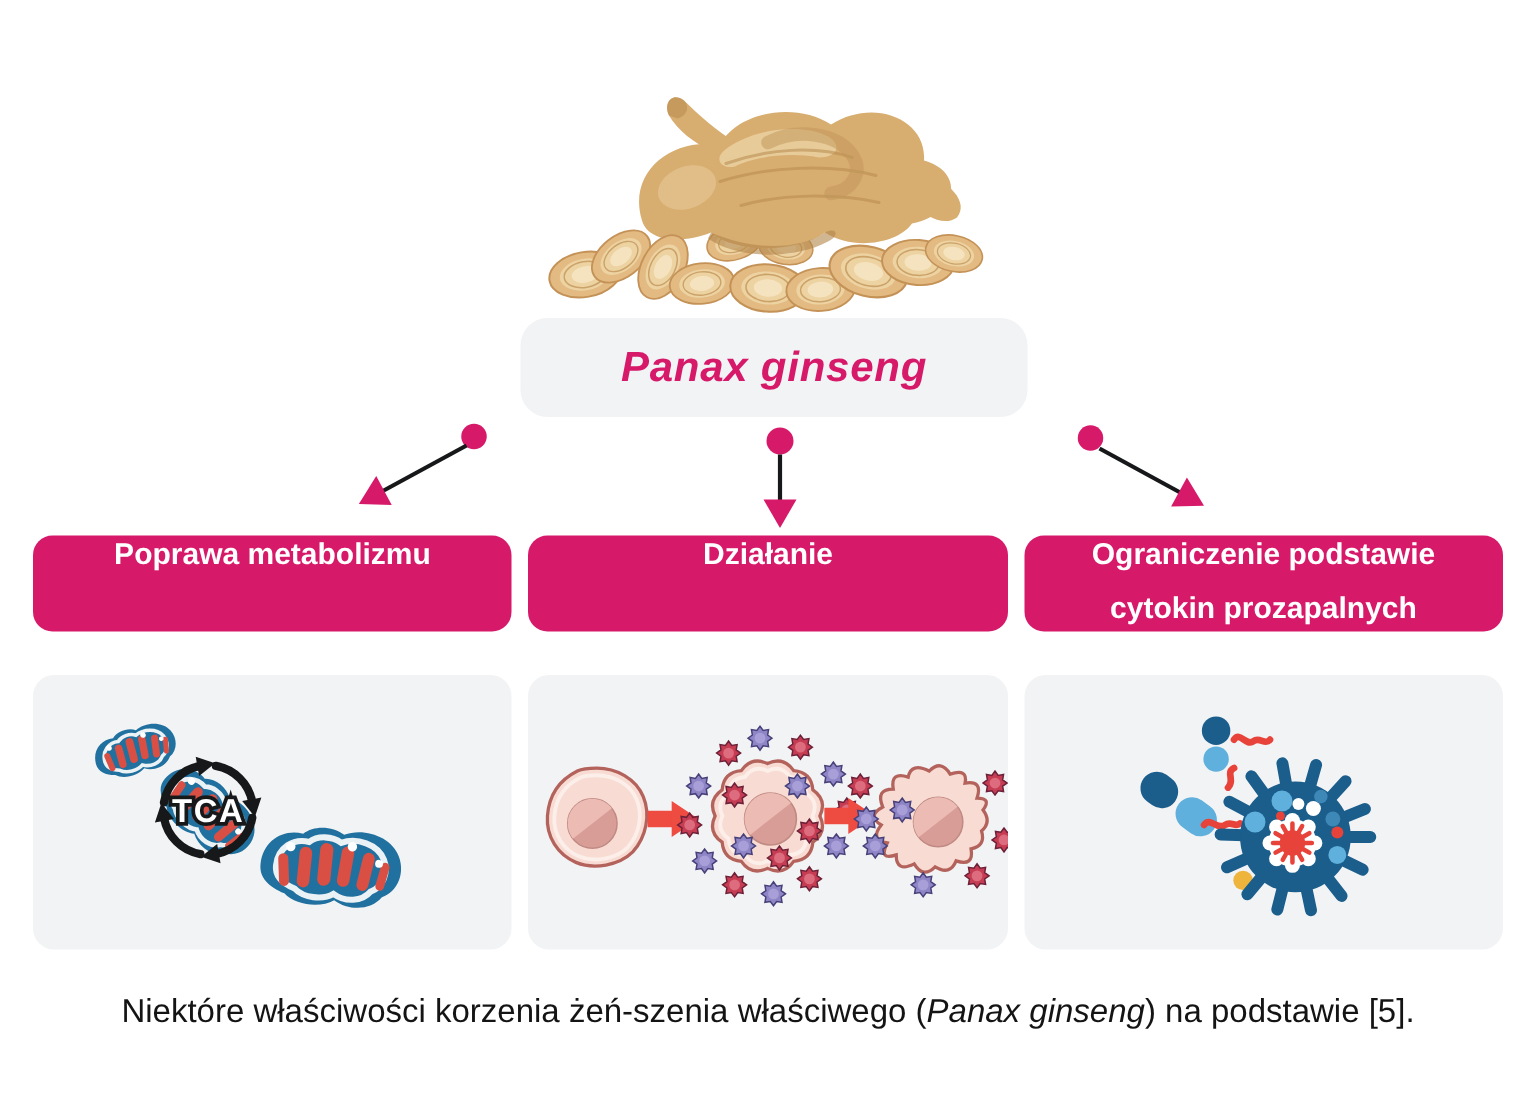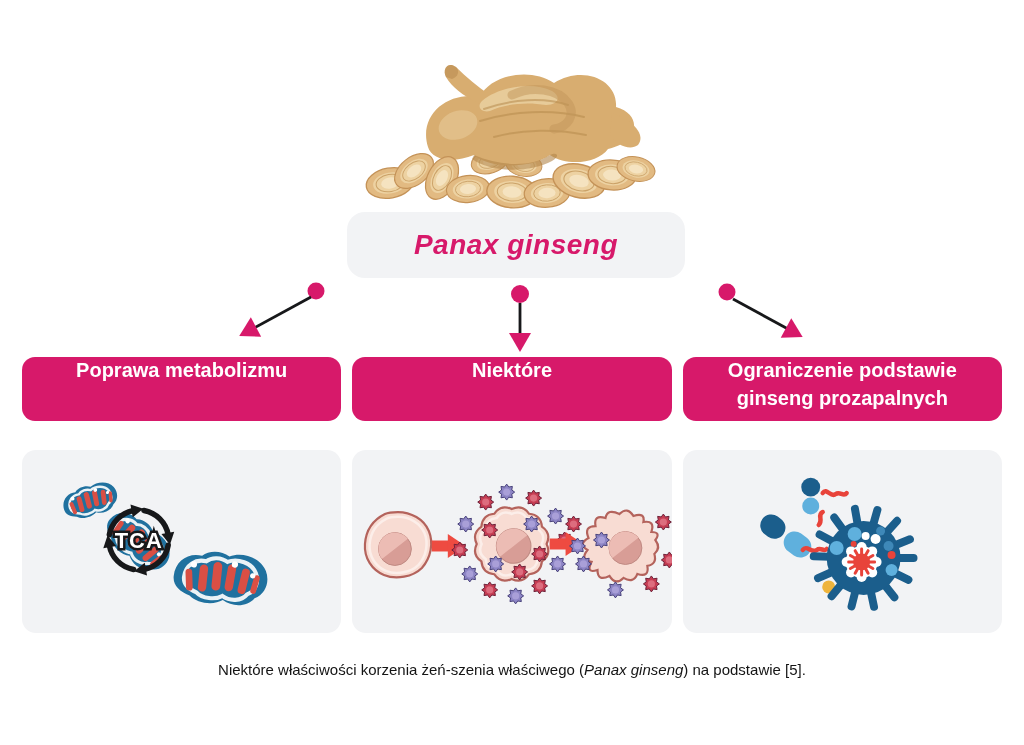--- a/index.html
+++ b/index.html
@@ -34,21 +34,21 @@
   
   .arrows-svg{position:absolute;left:0;top:282px;width:1024px;height:76px;}
   .conn-dot{fill:var(--accent-pink,#d7196a);}
   .conn-head{fill:var(--accent-pink,#d7196a);}
   .conn-line{stroke:#17181a;stroke-width:2.8;}
 
   
   .boxes-row{position:absolute;left:22px;top:357px;width:980px;display:flex;gap:11px;}
   .benefit-box{
     flex:1;height:64px;background:var(--accent-pink,#d7196a);border-radius:13px;
-    color:#ffffff;display:flex;flex-direction:column;justify-content:flex-start;
+    color:#ffffff;display:flex;flex-direction:column;justify-content:space-between;
     align-items:center;text-align:center;font-size:20px;font-weight:600;line-height:1.38;
   }
 
   
   .panels-row{position:absolute;left:22px;top:450px;width:980px;height:183px;display:flex;gap:11px;}
   .panel{flex:1;background:var(--panel-gray,#f2f3f5);border-radius:14px;overflow:hidden;}
   .panel svg{width:100%;height:100%;display:block;}
 
   
   .mito-body{fill:var(--mito-blue,#20719f);}
@@ -80,21 +80,21 @@
   .vmb{fill:#3e88b8;}
   .vred{fill:var(--virus-red,#e8433a);}
   .vray{stroke:var(--virus-red,#e8433a);stroke-width:3;stroke-linecap:round;fill:none;}
   .squig{stroke:var(--virus-red,#e8433a);stroke-width:4.5;stroke-linecap:round;fill:none;}
   .yel{fill:var(--virus-yellow,#eeb43c);}
   .wht{fill:#ffffff;}
 
   
   .caption{
     position:absolute;left:0;top:661px;width:100%;text-align:center;
-    font-size:15px;color:#141414;
+    font-size:22px;color:#141414;
   }
   .caption i{font-style:italic;}
 </style>
 </head>
 <body>
 
 <div class="canvas">
 
   <svg class="ginseng-svg" viewBox="0 0 300 160" aria-hidden="true">
     <defs>
@@ -152,25 +152,25 @@
       <line class="conn-line" x1="733" y1="17" x2="788" y2="47"></line>
       <polygon class="conn-head" points="0,-11 19,0 0,11" transform="translate(786,46) rotate(28.6)"></polygon>
     </g>
   </svg>
 
   <div class="boxes-row">
     <div class="benefit-box">
       <span>Poprawa metabolizmu</span>
     </div>
     <div class="benefit-box">
-      <span>Niektóre</span>
+      <span>Działanie</span>
     </div>
     <div class="benefit-box">
       <span>Ograniczenie podstawie</span>
-      <span>ginseng prozapalnych</span>
+      <span>cytokin prozapalnych</span>
     </div>
   </div>
 
   <div class="panels-row">
 
     <div class="panel">
       <svg viewBox="0 0 320 183" aria-hidden="true">
         <defs>
           <path id="mitoShape" d="M-45,0 C-45,-15 -33,-24 -20,-22 C-14,-28 -2,-29 6,-24 C18,-30 36,-26 42,-14 C47,-4 44,8 34,13 C28,22 14,24 4,18 C-4,24 -20,24 -28,17 C-38,14 -45,9 -45,0 Z"></path>
           <rect id="crista" x="-4" y="-13" width="8" height="26" rx="4"></rect>

